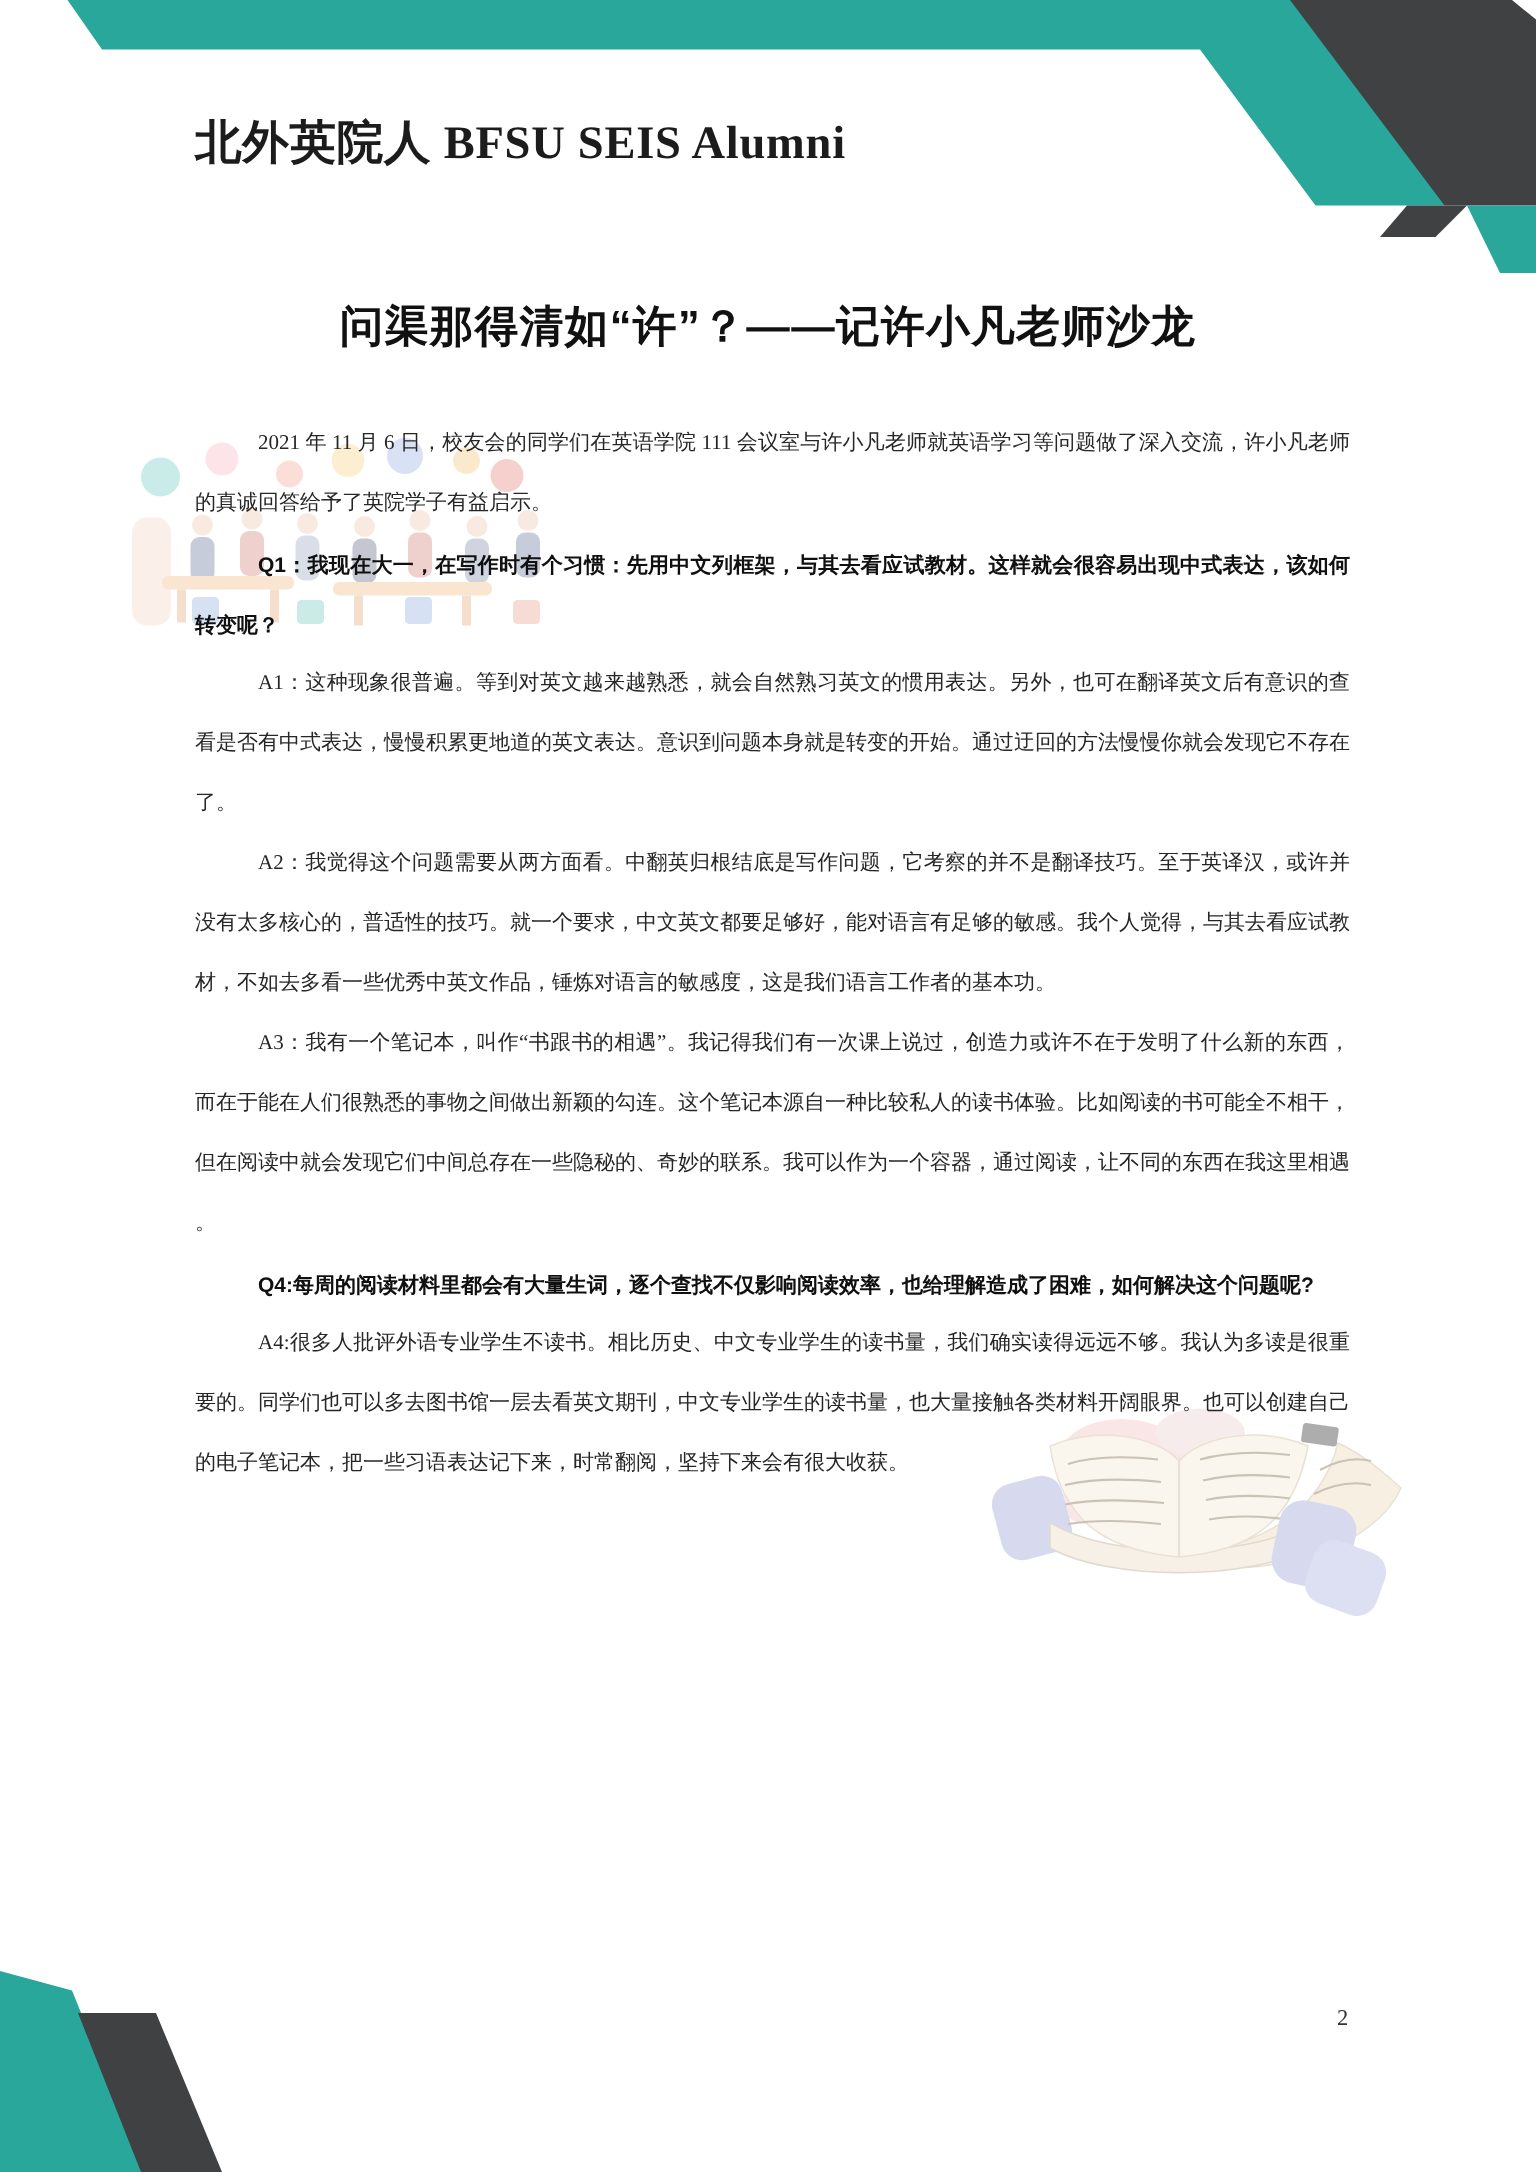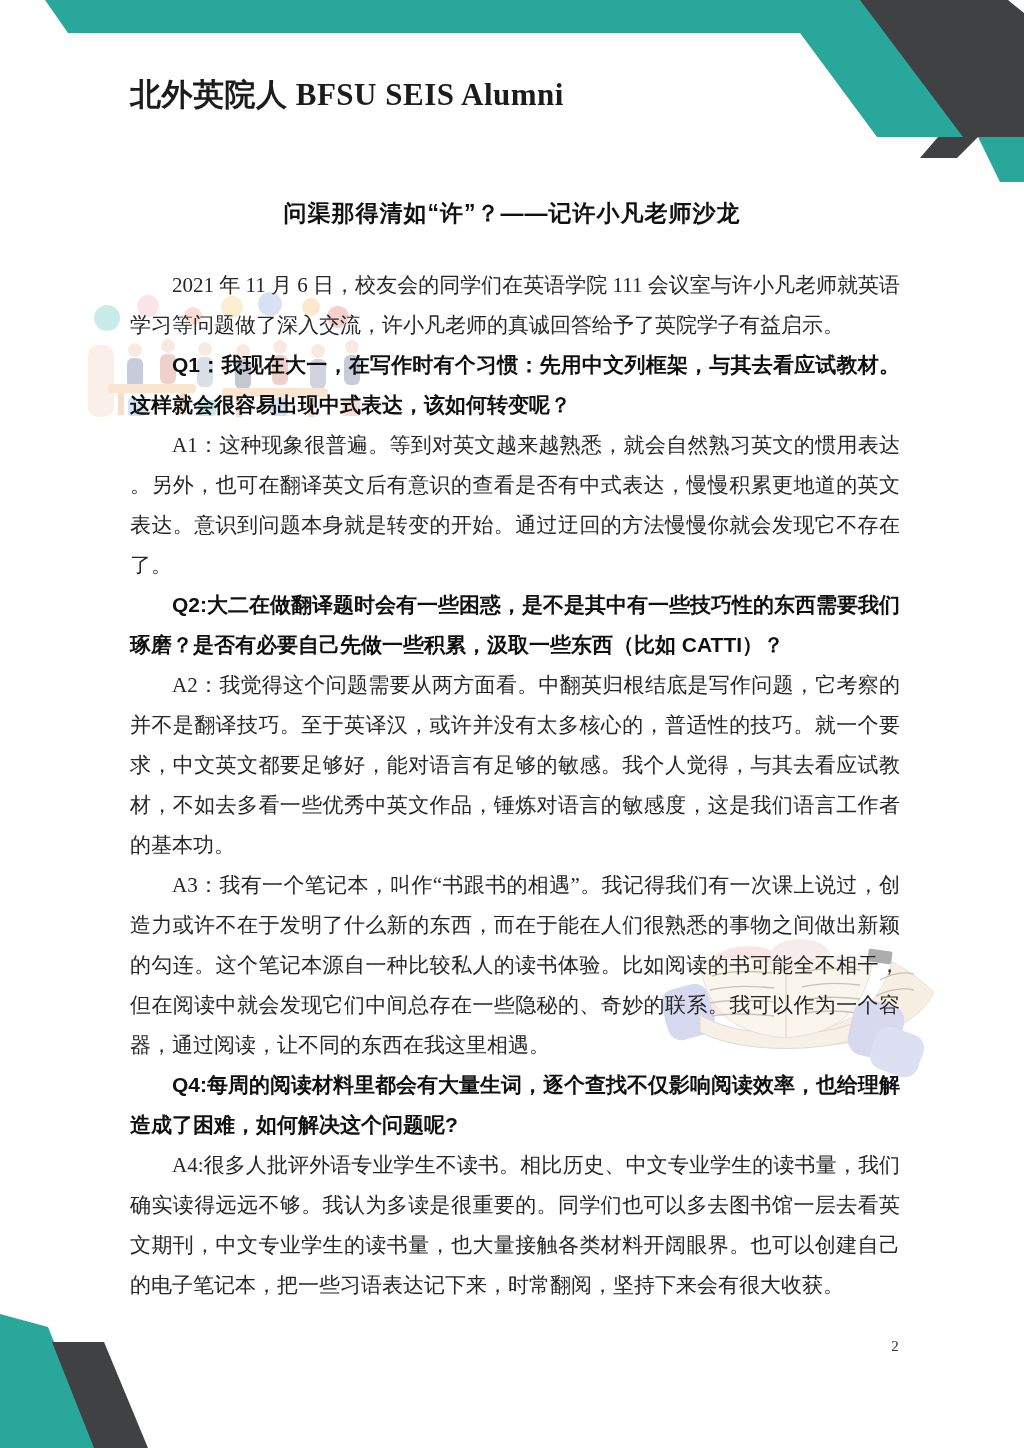--- a/index.html
+++ b/index.html
@@ -22,27 +22,27 @@
     font-size:31px;
     color:#1c1c1c;
     letter-spacing:0.5px;
     white-space:nowrap;
   }
   .doc-title{
     position:absolute;left:0;top:198px;width:1024px;z-index:2;
     text-align:center;
     font-family:"Liberation Sans", sans-serif;
     font-weight:bold;
-    font-size:23px;
+    font-size:29px;
     color:#111111;
     letter-spacing:1px;
   }
   .body-text{
-    position:absolute;left:130px;top:265px;width:770px;z-index:2;
-    font-size:21px;
+    position:absolute;left:130px;top:276px;width:770px;z-index:2;
+    font-size:14px;
     line-height:40px;
     text-align:justify;
     line-break:anywhere;
     word-break:break-all;
     color:#262626;
   }
   .body-text p{
     margin:0;
     text-indent:42px;
   }
@@ -155,21 +155,20 @@
   </svg>
 
   <div class="brand">北外英院人 BFSU SEIS Alumni</div>
 
   <div class="doc-title">问渠那得清如“许”？——记许小凡老师沙龙</div>
 
   <div class="body-text">
     <p class="intro">2021 年 11 月 6 日，校友会的同学们在英语学院 111 会议室与许小凡老师就英语学习等问题做了深入交流，许小凡老师的真诚回答给予了英院学子有益启示。</p>
     <p class="q">Q1：我现在大一，在写作时有个习惯：先用中文列框架，与其去看应试教材。这样就会很容易出现中式表达，该如何转变呢？</p>
     <p class="a">A1：这种现象很普遍。等到对英文越来越熟悉，就会自然熟习英文的惯用表达。另外，也可在翻译英文后有意识的查看是否有中式表达，慢慢积累更地道的英文表达。意识到问题本身就是转变的开始。通过迂回的方法慢慢你就会发现它不存在了。</p>
-    <p class="q">Q2:大二在做翻译题时会有一些困惑，是不是其中有一些技巧性的东西需要我们琢磨？是否有必要自己先做一些积累，汲取一些东西（比如 CATTI）？</p>
     <p class="a">A2：我觉得这个问题需要从两方面看。中翻英归根结底是写作问题，它考察的并不是翻译技巧。至于英译汉，或许并没有太多核心的，普适性的技巧。就一个要求，中文英文都要足够好，能对语言有足够的敏感。我个人觉得，与其去看应试教材，不如去多看一些优秀中英文作品，锤炼对语言的敏感度，这是我们语言工作者的基本功。</p>
     <p class="a">A3：我有一个笔记本，叫作“书跟书的相遇”。我记得我们有一次课上说过，创造力或许不在于发明了什么新的东西，而在于能在人们很熟悉的事物之间做出新颖的勾连。这个笔记本源自一种比较私人的读书体验。比如阅读的书可能全不相干，但在阅读中就会发现它们中间总存在一些隐秘的、奇妙的联系。我可以作为一个容器，通过阅读，让不同的东西在我这里相遇。</p>
     <p class="q">Q4:每周的阅读材料里都会有大量生词，逐个查找不仅影响阅读效率，也给理解造成了困难，如何解决这个问题呢?</p>
     <p class="a">A4:很多人批评外语专业学生不读书。相比历史、中文专业学生的读书量，我们确实读得远远不够。我认为多读是很重要的。同学们也可以多去图书馆一层去看英文期刊，中文专业学生的读书量，也大量接触各类材料开阔眼界。也可以创建自己的电子笔记本，把一些习语表达记下来，时常翻阅，坚持下来会有很大收获。</p>
   </div>
 
   <div class="page-number">2</div>
 
 </div>
 

